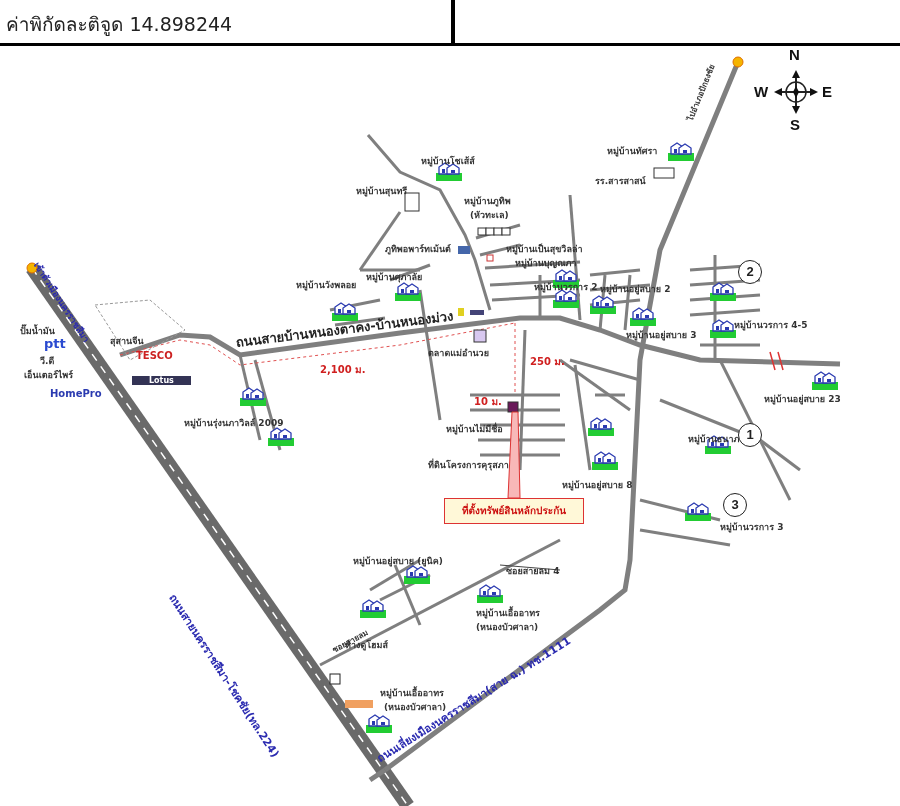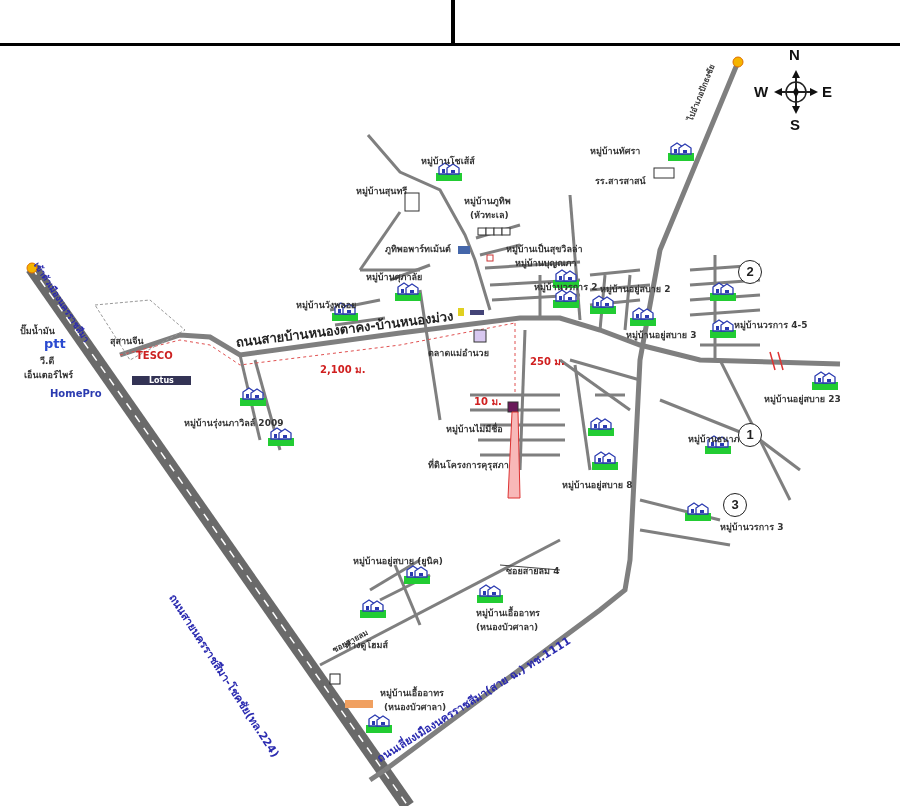--- a/index.html
+++ b/index.html
@@ -15,20 +15,21 @@
   .lbl.red { color:#d02020; font-size:10px; }
   .lbl.big { font-size:13px; color:#222; }
   .callout { position:absolute; left:444px; top:498px; width:140px; height:26px; border:1px solid #d33; background:#fff8d8; box-sizing:border-box; font-size:10px; font-weight:bold; color:#cc1010; text-align:center; line-height:24px; font-family:"DejaVu Sans", sans-serif; }
   .compass-letter { position:absolute; font-weight:bold; font-size:15px; color:#111; font-family:"Liberation Sans", sans-serif; }
   .num-circle { position:absolute; width:22px; height:22px; border:1.5px solid #222; border-radius:50%; background:#fff; font-size:13px; text-align:center; line-height:22px; font-weight:bold; color:#222; font-family:"Liberation Sans", sans-serif; }
 </style>
 </head>
 <body>
 
 <div class="header">
+  <span class="coord lat">ค่าพิกัดละติจูด 14.898244</span>
   <div class="divider"></div>
 </div>
 
 <div class="map">
   <svg width="900" height="760" viewBox="0 46 900 760" style="position:absolute;left:0;top:0">
     <defs>
       <g id="house">
         <rect x="0" y="10" width="26" height="8" fill="#22cc33"></rect>
         <path d="M3 11 L3 4 L9 0 L15 4 L15 11 Z" fill="#fff" stroke="#2a3ab0" stroke-width="1.3"></path>
         <path d="M11 11 L11 5 L17 1 L23 5 L23 11 Z" fill="#fff" stroke="#2a3ab0" stroke-width="1.3"></path>
@@ -180,20 +181,21 @@
   <span class="lbl blue" style="left:378px;top:704px;transform:rotate(-32deg);transform-origin:left">ถนนเลี่ยงเมืองนครราชสีมา(สาย ฉ.) ทช.1111</span>
   <span class="lbl blue" style="left:36px;top:210px;transform:rotate(57deg);transform-origin:left;font-size:9px">เข้าตัวเมืองนครราชสีมา</span>
   <span class="lbl" style="left:690px;top:68px;transform:rotate(-68deg);transform-origin:left;font-size:8px">ไปอำเภอปักธงชัย</span>
   <span class="lbl" style="left:333px;top:598px;transform:rotate(-28deg);transform-origin:left;font-size:8px">ซอยสายลม</span>
   <span class="lbl" style="left:506px;top:518px">ซอยสายลม 4</span>
 
   <span class="lbl red" style="left:320px;top:316px">2,100 ม.</span>
   <span class="lbl red" style="left:530px;top:308px">250 ม.</span>
   <span class="lbl red" style="left:474px;top:348px">10 ม.</span>
 
+  <div class="callout" style="top:452px">ที่ตั้งทรัพย์สินหลักประกัน</div>
 
   <span class="lbl" style="left:20px;top:278px">ปั๊มน้ำมัน</span>
   <span class="lbl" style="left:44px;top:290px;color:#2a4ad0;font-size:13px">ptt</span>
   <span class="lbl" style="left:40px;top:308px">วี.ดี</span>
   <span class="lbl" style="left:24px;top:322px">เอ็นเตอร์ไพร์</span>
   <span class="lbl" style="left:50px;top:342px;color:#2a3ab0;font-size:10px">HomePro</span>
   <span class="lbl" style="left:110px;top:288px">สุสานจีน</span>
   <span class="lbl" style="left:136px;top:304px;color:#c22;font-size:10px">TESCO</span>
   <span class="lbl" style="left:132px;top:330px;background:#335;color:#fff;font-size:8px;padding:0 17px">Lotus</span>
   <span class="lbl" style="left:428px;top:300px">ตลาดแม่อำนวย</span>
@@ -202,27 +204,27 @@
   <span class="lbl" style="left:345px;top:592px">ห้างดูโฮมส์</span>
   <span class="lbl" style="left:428px;top:412px">ที่ดินโครงการคุรุสภา</span>
 
   <span class="lbl" style="left:421px;top:108px">หมู่บ้านโชเส้ส์</span>
   <span class="lbl" style="left:356px;top:138px">หมู่บ้านสุนทรี</span>
   <span class="lbl" style="left:464px;top:148px">หมู่บ้านภูทิพ</span>
   <span class="lbl" style="left:470px;top:162px">(หัวทะเล)</span>
   <span class="lbl" style="left:506px;top:196px">หมู่บ้านเป็นสุขวิลล่า</span>
   <span class="lbl" style="left:515px;top:210px">หมู่บ้านบุญณภา</span>
   <span class="lbl" style="left:366px;top:224px">หมู่บ้านศุภาลัย</span>
-  <span class="lbl" style="left:296px;top:252px">หมู่บ้านวังพลอย</span>
+  <span class="lbl" style="left:296px;top:232px">หมู่บ้านวังพลอย</span>
   <span class="lbl" style="left:534px;top:234px">หมู่บ้านวรการ 2</span>
   <span class="lbl" style="left:600px;top:236px">หมู่บ้านอยู่สบาย 2</span>
   <span class="lbl" style="left:626px;top:282px">หมู่บ้านอยู่สบาย 3</span>
   <span class="lbl" style="left:734px;top:272px">หมู่บ้านวรการ 4-5</span>
   <span class="lbl" style="left:764px;top:346px">หมู่บ้านอยู่สบาย 23</span>
-  <span class="lbl" style="left:590px;top:98px">หมู่บ้านทัศรา</span>
+  <span class="lbl" style="left:607px;top:98px">หมู่บ้านทัศรา</span>
   <span class="lbl" style="left:184px;top:370px">หมู่บ้านรุ่งนภาวิลล์ 2009</span>
   <span class="lbl" style="left:446px;top:376px">หมู่บ้านไม่มีชื่อ</span>
   <span class="lbl" style="left:562px;top:432px">หมู่บ้านอยู่สบาย 8</span>
   <span class="lbl" style="left:688px;top:386px">หมู่บ้านธนาภา</span>
   <span class="lbl" style="left:720px;top:474px">หมู่บ้านวรการ 3</span>
   <span class="lbl" style="left:353px;top:508px">หมู่บ้านอยู่สบาย (ยูนิค)</span>
   <span class="lbl" style="left:476px;top:560px">หมู่บ้านเอื้ออาทร</span>
   <span class="lbl" style="left:476px;top:574px">(หนองบัวศาลา)</span>
   <span class="lbl" style="left:380px;top:640px">หมู่บ้านเอื้ออาทร</span>
   <span class="lbl" style="left:384px;top:654px">(หนองบัวศาลา)</span>

